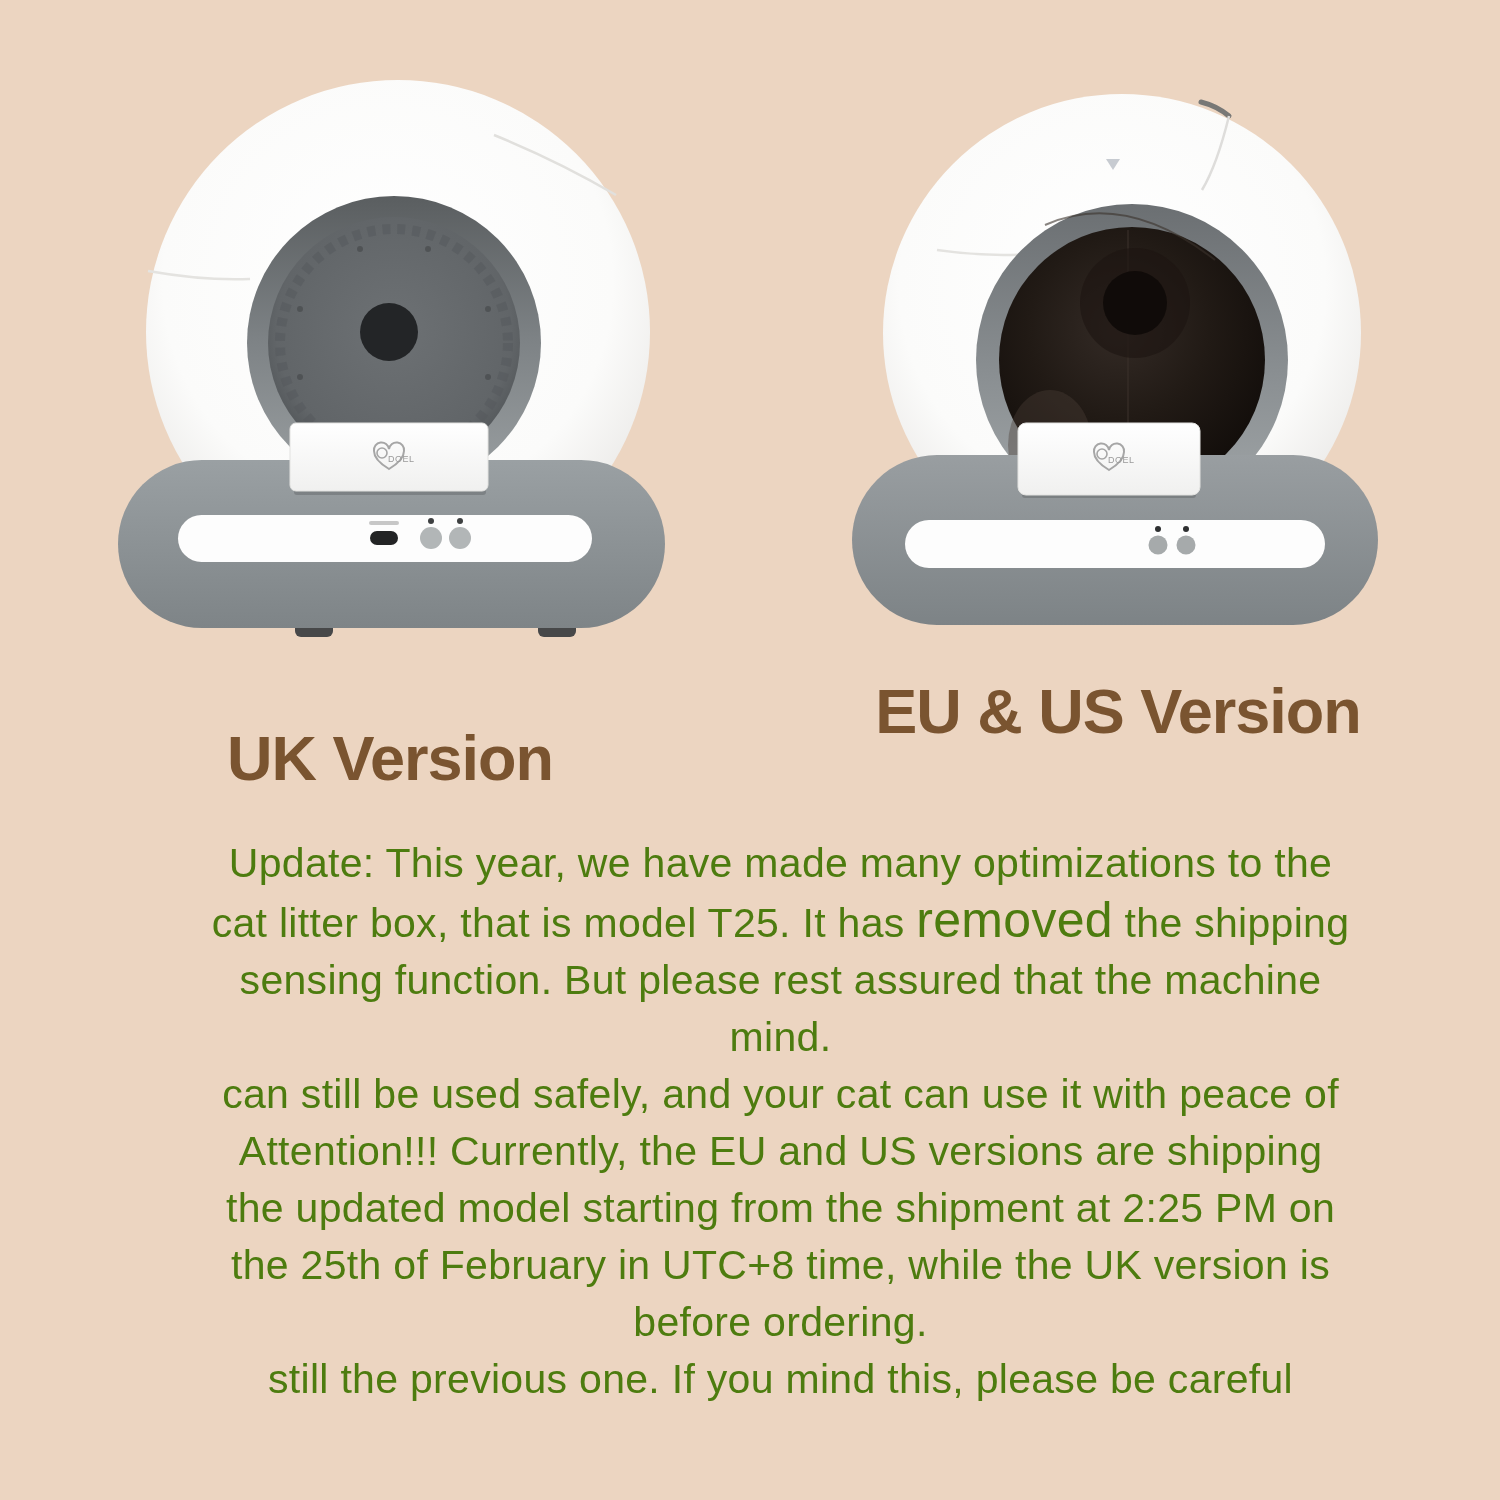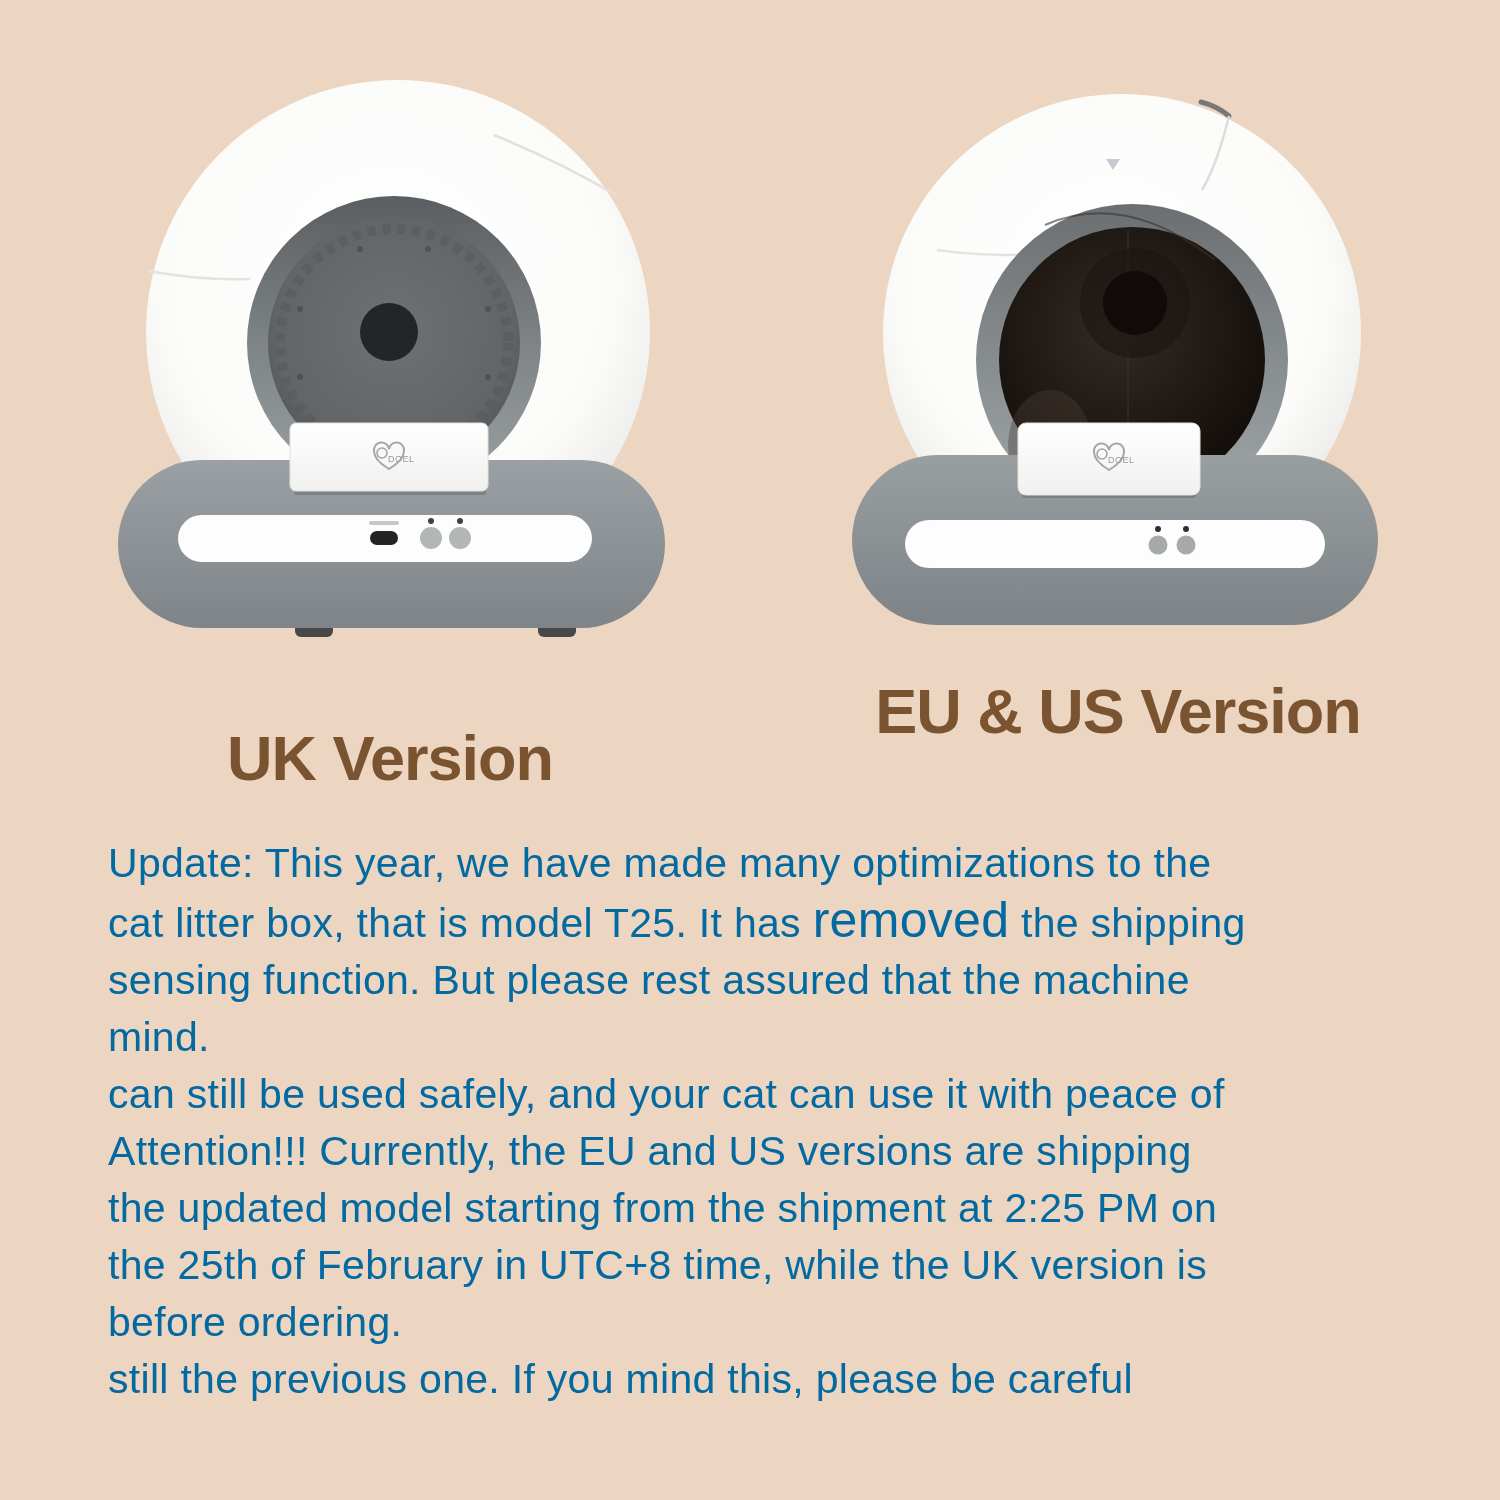--- a/index.html
+++ b/index.html
@@ -157,21 +157,21 @@
         <path d="M30 29 Q15 20 15 11 A7.5 7.5 0 0 1 30 9 A7.5 7.5 0 0 1 45 11 Q45 20 30 29 Z" fill="none" stroke="#a6a6a6" stroke-width="2"></path>
         <circle cx="23" cy="13" r="5" fill="none" stroke="#a6a6a6" stroke-width="1.6"></circle>
         <text x="29" y="22" font-size="9" letter-spacing="0.5" fill="#9a9a9a">DOEL</text>
       </g>
     </svg>
   </figure>
 
   <h2 class="caption caption-uk">UK Version</h2>
   <h2 class="caption caption-eu">EU &amp; US Version</h2>
 
-  <div class="description" style="color: #0369a1;">
+  <div class="description" style="color: #4d7c0f; text-align: center;">
       <div class="line"><span>Update: This year, we have made many optimizations to the</span></div>
       <div class="line"><span>cat litter box, that is model T25. It has </span><span class="big-word">removed</span><span> the shipping</span></div>
       <div class="line"><span>sensing function. But please rest assured that the machine</span></div>
       <div class="line"><span>mind.</span></div>
       <div class="line"><span>can still be used safely, and your cat can use it with peace of</span></div>
       <div class="line"><span>Attention!!! Currently, the EU and US versions are shipping</span></div>
       <div class="line"><span>the updated model starting from the shipment at 2:25 PM on</span></div>
       <div class="line"><span>the 25th of February in UTC+8 time, while the UK version is</span></div>
       <div class="line"><span>before ordering.</span></div>
       <div class="line"><span>still the previous one. If you mind this, please be careful</span></div>

